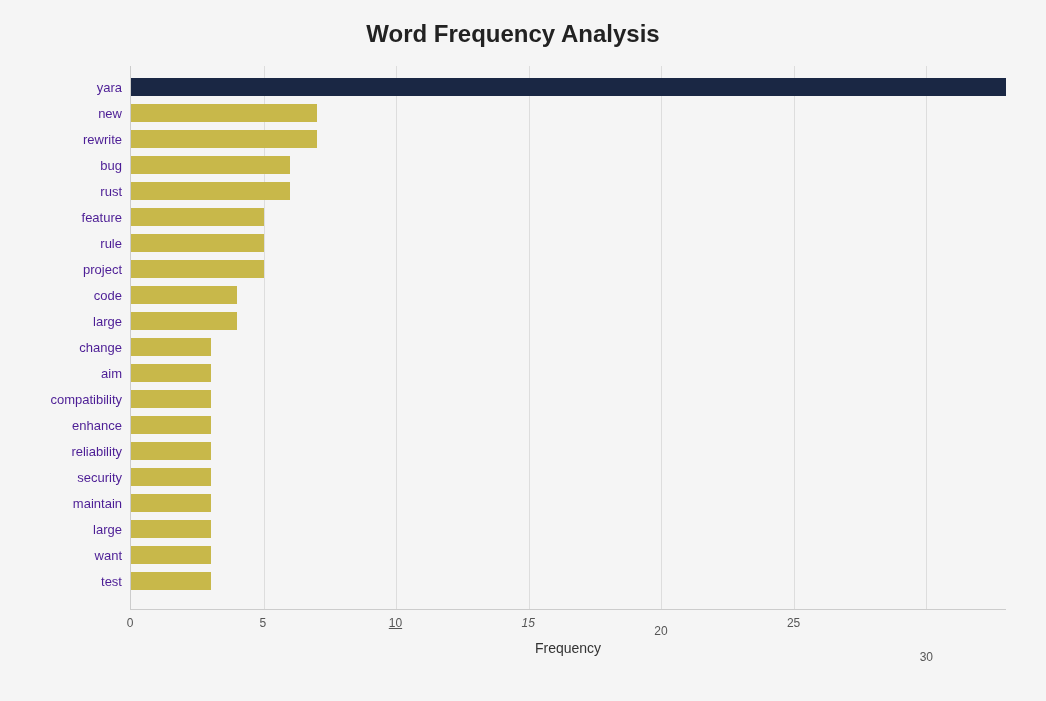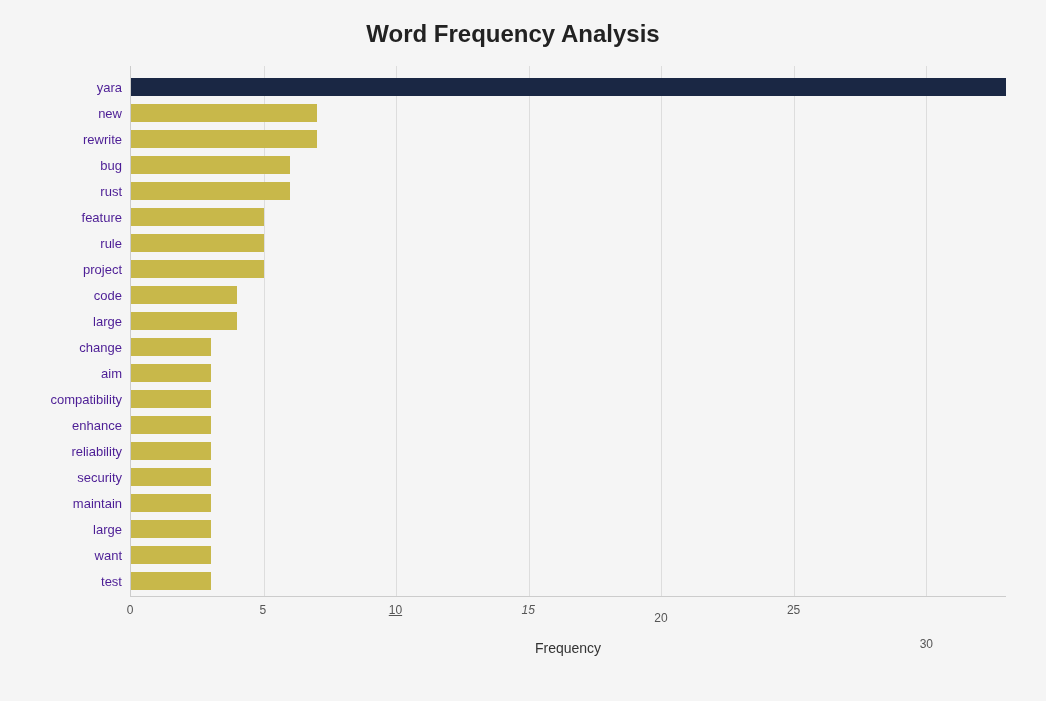--- a/index.html
+++ b/index.html
@@ -105,21 +105,21 @@
     .x-tick {
       position: absolute;
       font-size: 12px;
       color: #555;
       transform: translateX(-50%);
     }
     .x-axis-title {
       text-align: center;
       font-size: 14px;
       color: #333;
-      margin-top: 17px;
+      margin-top: 4px;
     }
   </style>
 </head>
 <body>
 
 <div class="chart-container">
   <div class="chart-title">Word Frequency Analysis</div>
   <div class="chart-area">
     <div class="y-axis" id="y-axis">
         <div class="y-label">yara</div>

